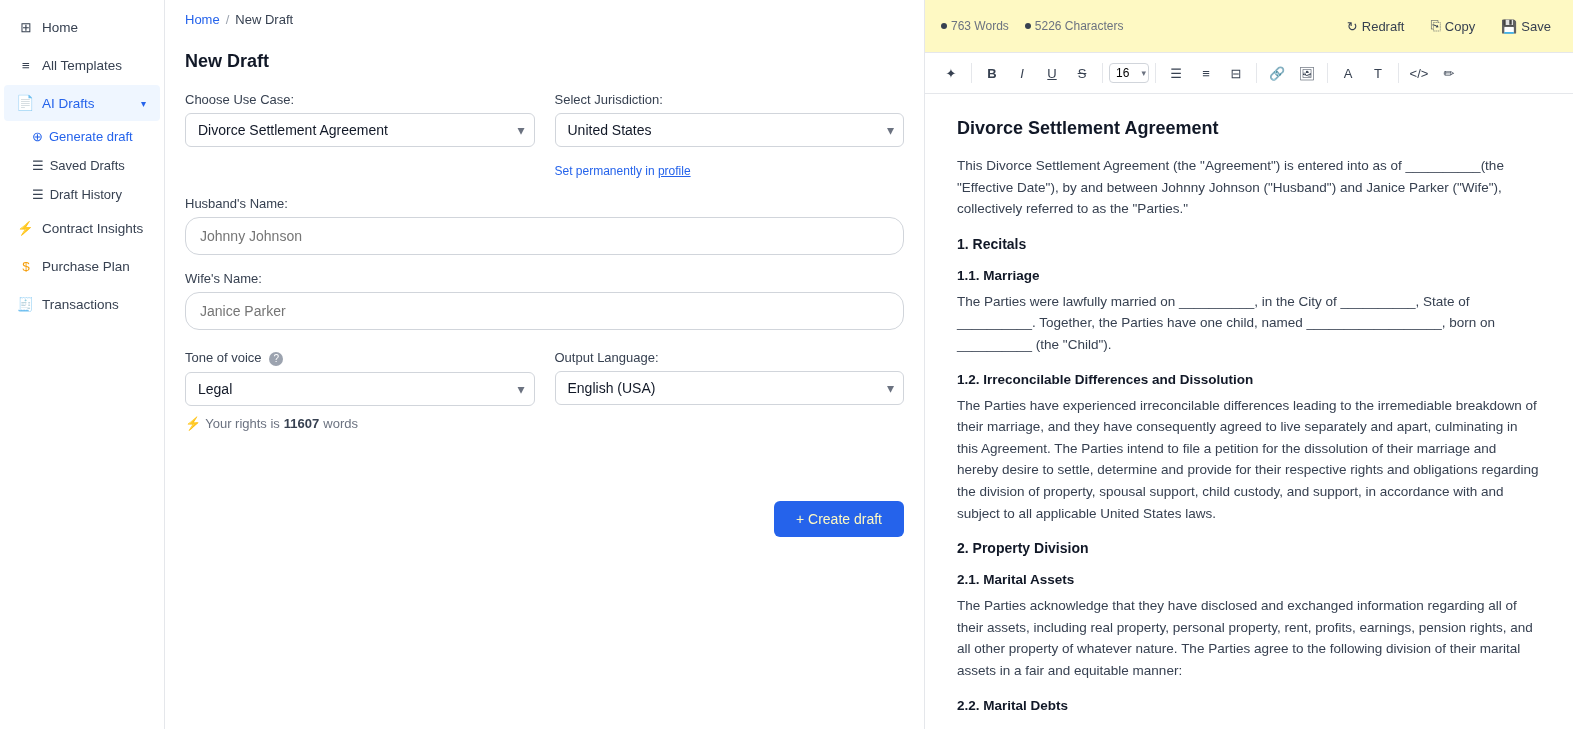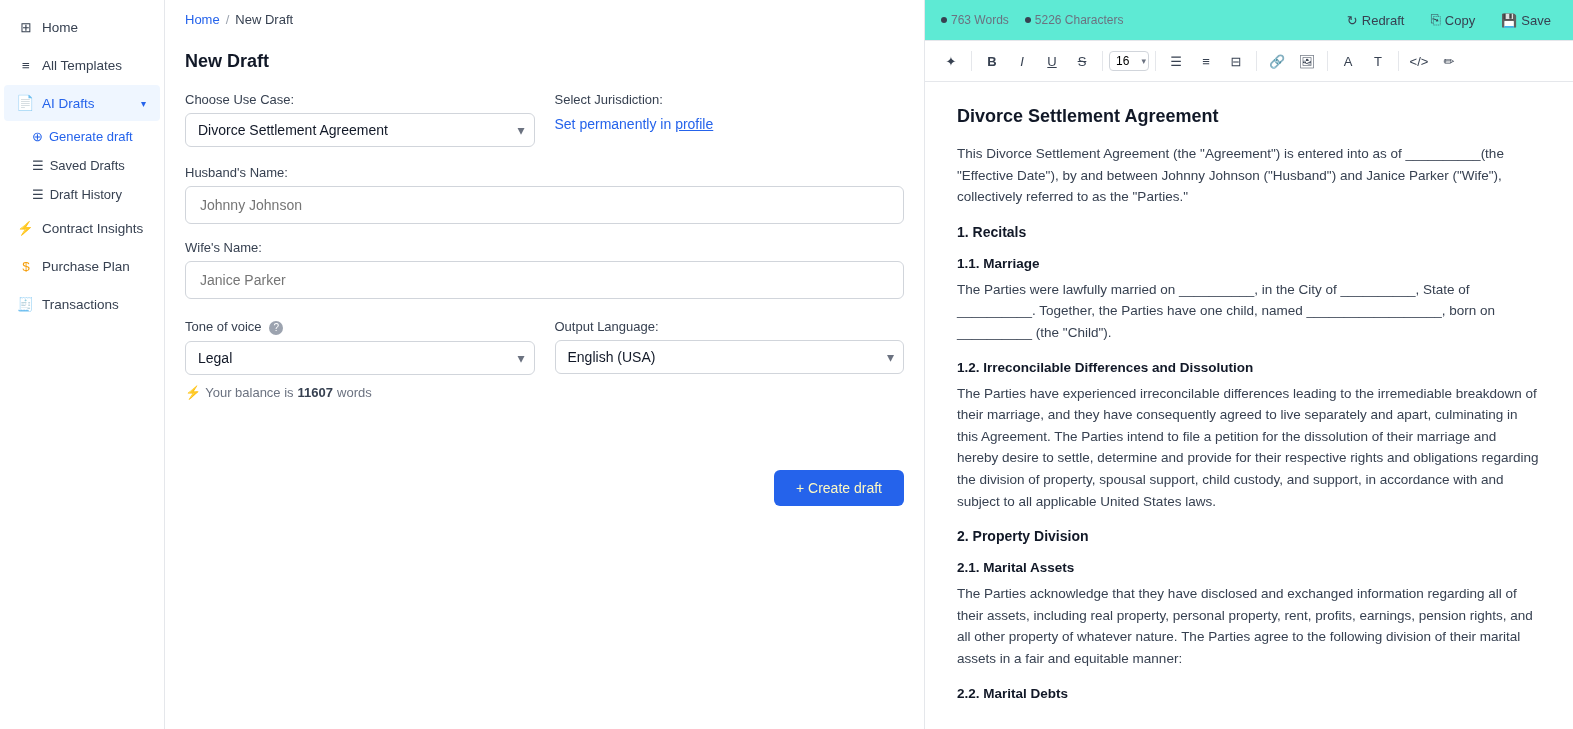--- a/index.html
+++ b/index.html
@@ -126,30 +126,30 @@
       right: 10px;
       top: 50%;
       transform: translateY(-50%);
       pointer-events: none;
       color: #6b7280;
     }
     .jurisdiction-wrapper {
       flex: 1;
     }
     .set-permanently {
-      font-size: 14px;
+      font-size: 12px;
       color: #2563eb;
-      margin-top: 3px;
+      margin-top: 11px;
     }
     .set-permanently span { text-decoration: underline; cursor: pointer; }
 
     .full-width-input {
       width: 100%;
       border: 1px solid #d1d5db;
-      border-radius: 6px;
+      border-radius: 14px;
       padding: 10px 14px;
       font-size: 14px;
       color: #6b7280;
       background: #fff;
       outline: none;
     }
 
     .tone-row {
       display: flex;
       gap: 20px;
@@ -201,23 +201,23 @@
       background: #fff;
       display: flex;
       flex-direction: column;
       overflow: hidden;
     }
 
     .doc-toolbar {
       display: flex;
       align-items: center;
       justify-content: space-between;
-      padding: 8px 16px;
+      padding: 14px 16px;
       border-bottom: 1px solid #e5e7eb;
-      background: #5eead4;
+      background: #fef9c3;
     }
     .doc-stats {
       display: flex;
       gap: 16px;
       font-size: 12px;
       color: #6b7280;
     }
     .doc-stats .stat {
       display: flex;
       align-items: center;
@@ -393,20 +393,25 @@
           <div class="form-group">
             <label>Choose Use Case:</label>
             <div class="select-wrapper">
               <select>
                 <option>Divorce Settlement Agreement</option>
               </select>
             </div>
           </div>
           <div class="form-group jurisdiction-wrapper">
             <label>Select Jurisdiction:</label>
+            <div class="select-wrapper">
+              <select>
+                <option>United States</option>
+              </select>
+            </div>
             <div class="set-permanently">
               Set permanently in <span>profile</span>
             </div>
           </div>
         </div>
 
         <div class="form-group" style="margin-bottom:16px;">
           <label>Husband's Name:</label>
           <input type="text" class="full-width-input" placeholder="Johnny Johnson" style="">
         </div>
@@ -433,21 +438,21 @@
             <div class="select-wrapper">
               <select>
                 <option>English (USA)</option>
               </select>
             </div>
           </div>
         </div>
 
         <div class="balance-row">
           <span class="lightning-small">⚡</span>
-          <span>Your balance is</span>
+          <span>Your rights is</span>
           <strong>11607</strong>
           <span>words</span>
         </div>
 
         <div style="display:flex;justify-content:flex-end;margin-top:40px;">
           <button class="create-btn">+ Create draft</button>
         </div>
       </div>
     </div>
 

